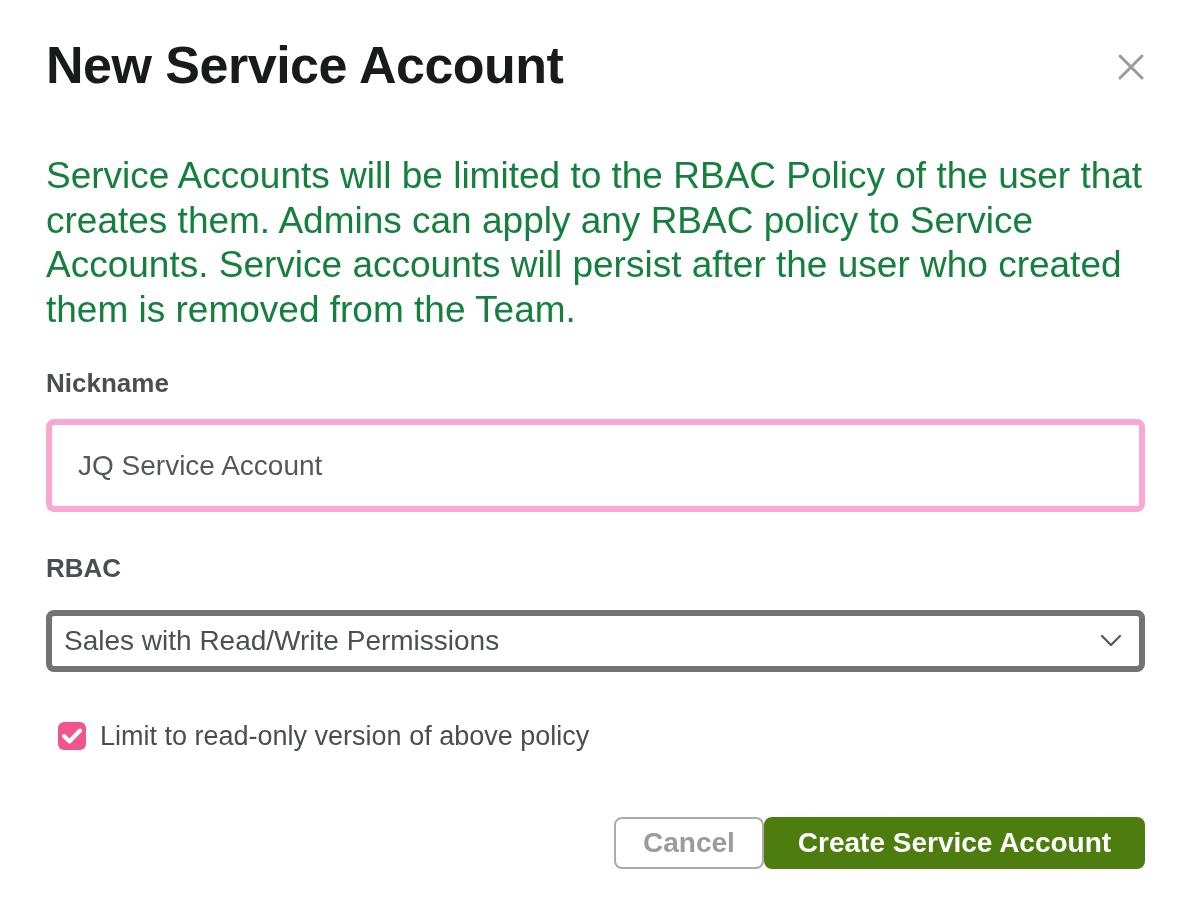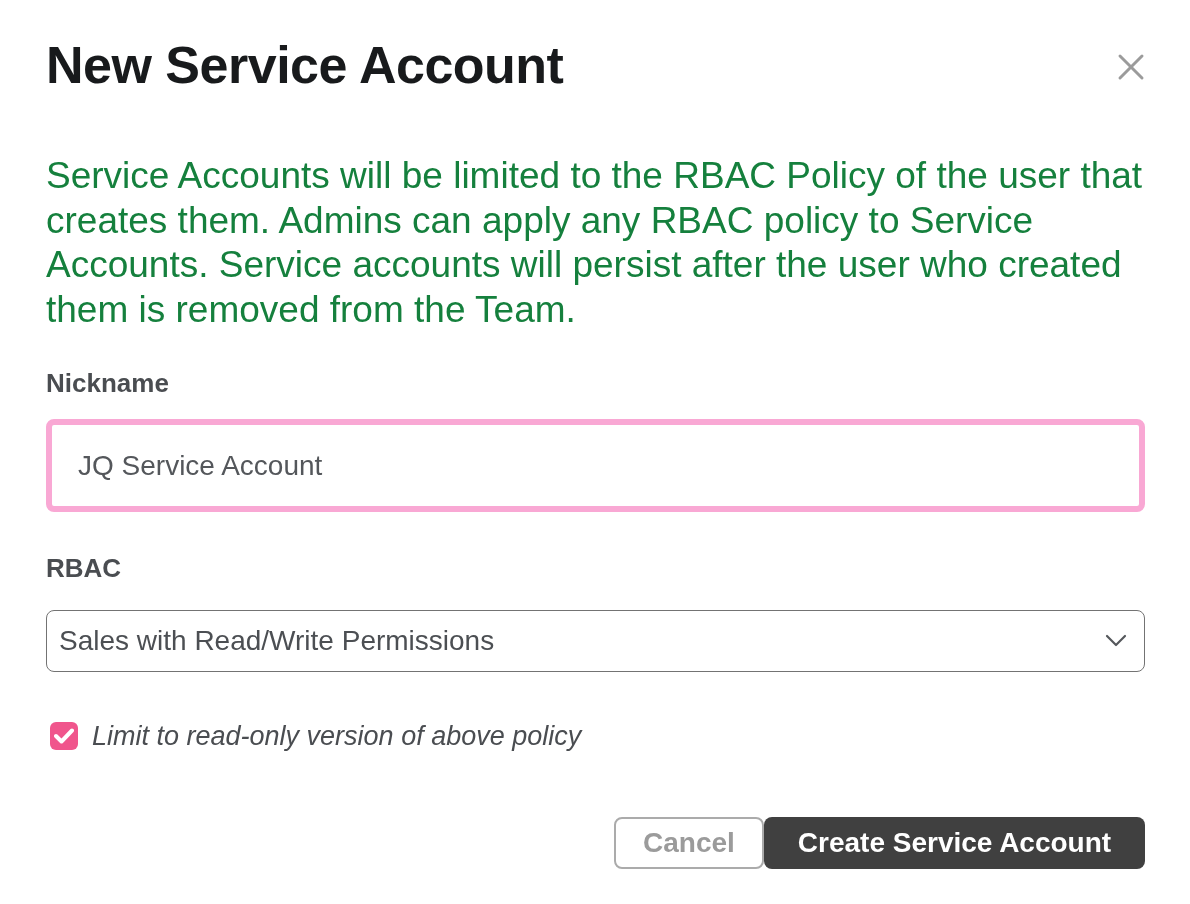--- a/index.html
+++ b/index.html
@@ -63,21 +63,21 @@
     font-size: 28px;
     color: #54575b;
     outline: none;
     background: #ffffff;
   }
   .select-box {
     position: relative;
     margin-top: 27px;
     width: 1099px;
     height: 62px;
-    border: 1px solid #737373;
+    border: 6px solid #737373;
     border-radius: 8px;
     background: #ffffff;
     display: flex;
     align-items: center;
     padding: 0 72px 0 12px;
     cursor: pointer;
   }
   .select-value {
     font-size: 28px;
     color: #4c4f53;
@@ -85,25 +85,24 @@
   }
   .select-chevron {
     position: absolute;
     right: 17px;
     top: 50%;
     transform: translateY(-50%);
     display: flex;
   }
   .checkbox-row {
     margin-top: 49px;
-    margin-left: 4px;
+    margin-left: 12px;
     display: flex;
     align-items: center;
     cursor: pointer;
-    font-style: italic;
   }
   .checkbox {
     width: 28px;
     height: 28px;
     border-radius: 6px;
     background: #f0558c;
     display: flex;
     align-items: center;
     justify-content: center;
     flex: 0 0 auto;
@@ -134,21 +133,21 @@
     justify-content: center;
   }
   .btn-cancel {
     width: 150px;
     background: #ffffff;
     border: 2px solid #ababab;
     color: #9b9b9b;
   }
   .btn-create {
     width: 381px;
-    background: #404040;
+    background: #4d7c0f;
     border: none;
     color: #ffffff;
   }
 </style>
 </head>
 <body>
 
 <div class="modal">
 
   <h1 class="modal-title">New Service Account</h1>

